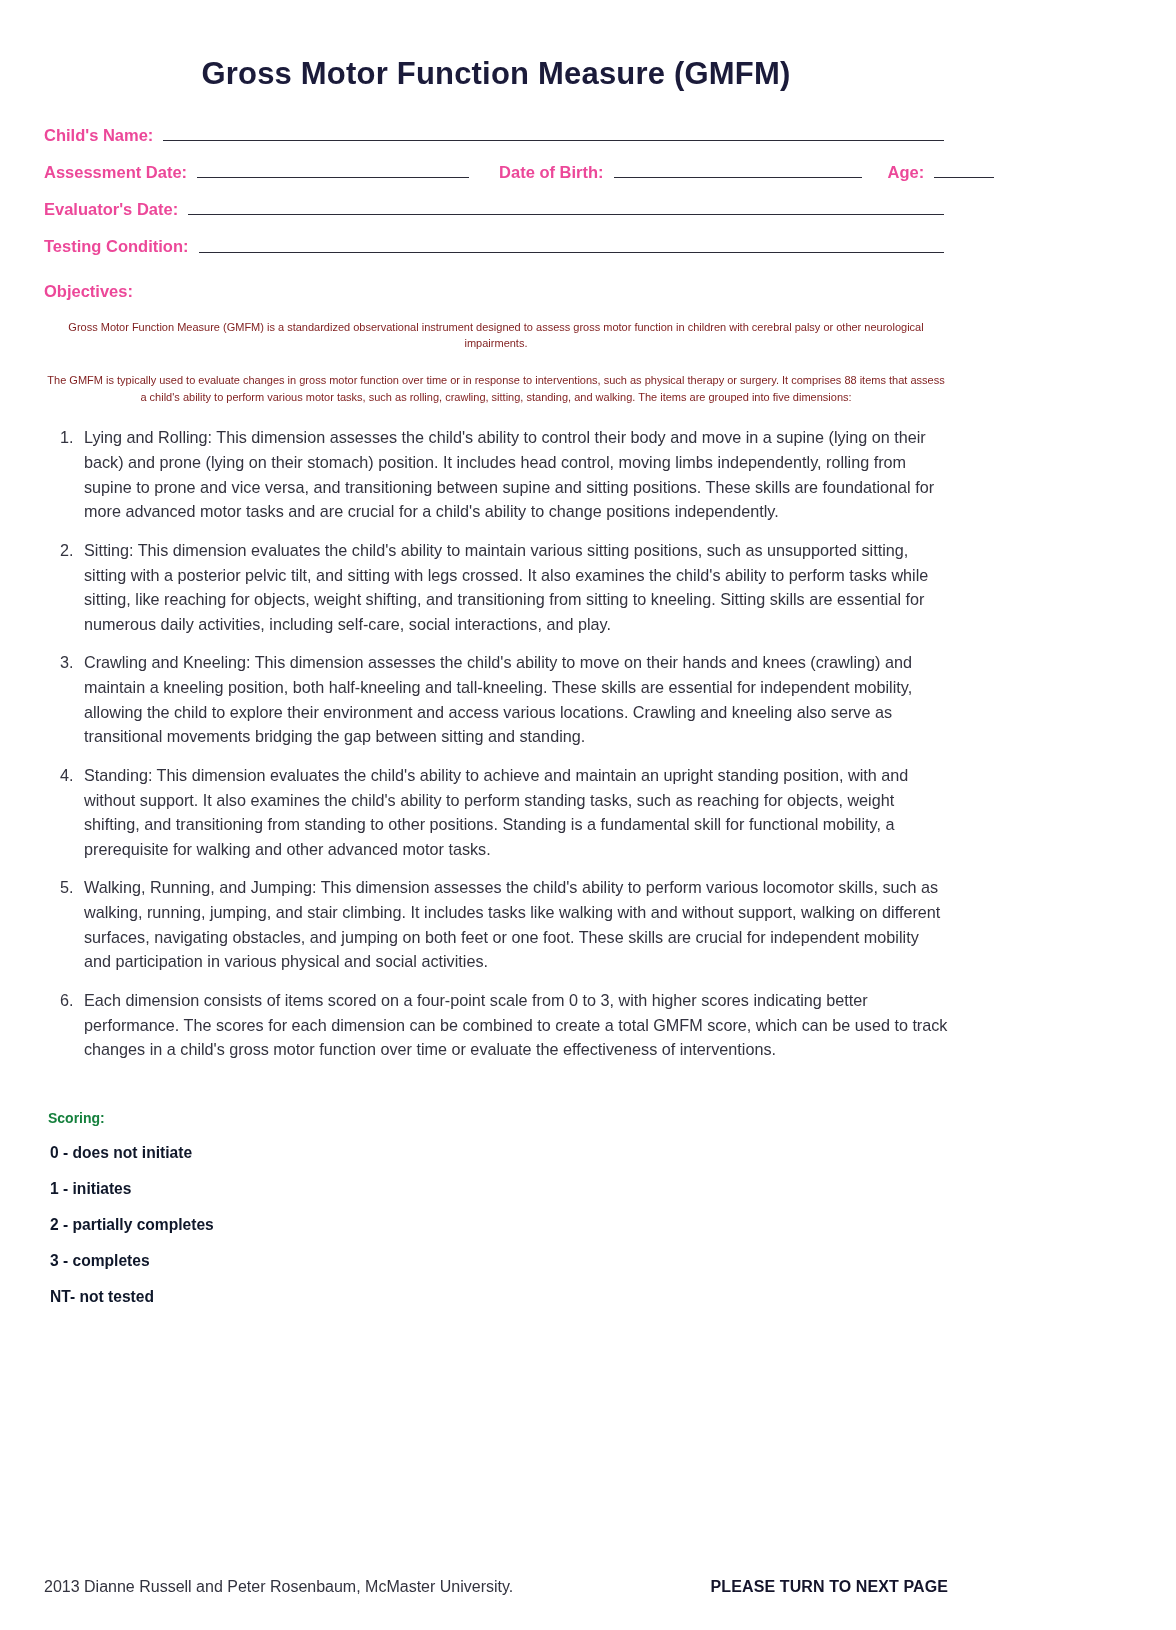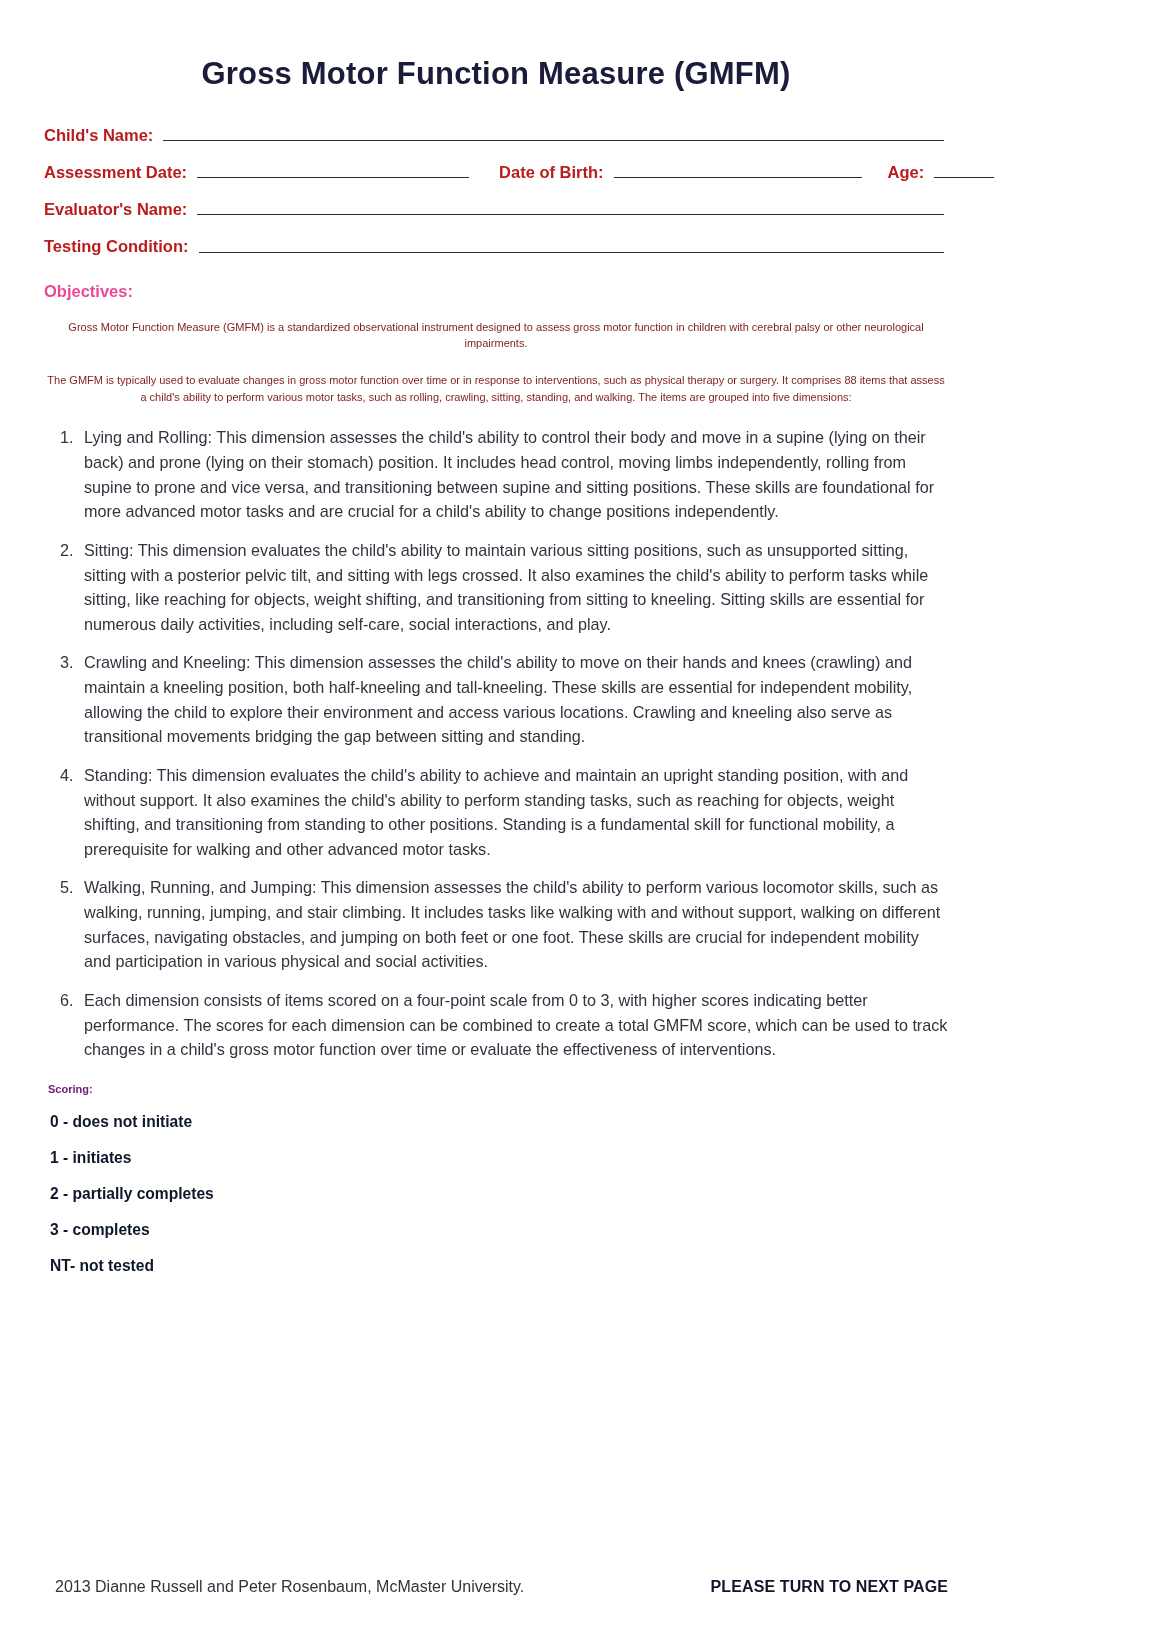--- a/index.html
+++ b/index.html
@@ -28,21 +28,21 @@
     margin: 14px 0 34px 0;
   }
   .field-row {
     display: flex;
     align-items: flex-end;
     margin-bottom: 19px;
     font-size: 16.5px;
   }
   .field-label {
     font-weight: bold;
-    color: #b91c1c;
+    color: #ec4899;
     white-space: nowrap;
     font-size: 16.5px;
     line-height: 1.1;
   }
   .rule {
     border-bottom: 1.6px solid #2b2b38;
     height: 1px;
     margin-left: 10px;
     margin-right: 4px;
     align-self: flex-end;
@@ -74,33 +74,33 @@
     font-size: 16.2px;
     line-height: 1.52;
     color: #33333f;
   }
   ol.dimensions li {
     margin-bottom: 14px;
     padding-left: 6px;
   }
   .scoring-head {
     font-weight: bold;
-    font-size: 11px;
-    color: #701a75;
-    margin: 21px 0 18px 4px;
+    font-size: 14px;
+    color: #15803d;
+    margin: 48px 0 18px 4px;
   }
   .score-line {
     font-weight: bold;
     font-size: 15.6px;
     color: #0f172a;
     margin: 0 0 18px 6px;
   }
   .footer {
     position: absolute;
-    left: 55px;
+    left: 44px;
     right: 88px;
     bottom: 34px;
     display: flex;
     justify-content: space-between;
     align-items: baseline;
     font-size: 16px;
   }
   .footer .copyright {
     color: #33333f;
   }
@@ -128,21 +128,21 @@
     <span class="rule w-assessment"></span>
     <span class="spacer-lg"></span>
     <span class="field-label">Date of Birth:</span>
     <span class="rule w-dob"></span>
     <span class="spacer-md"></span>
     <span class="field-label">Age:</span>
     <span class="rule w-age"></span>
   </div>
 
   <div class="field-row">
-    <span class="field-label">Evaluator's Name:</span>
+    <span class="field-label">Evaluator's Date:</span>
     <span class="rule grow"></span>
   </div>
 
   <div class="field-row">
     <span class="field-label">Testing Condition:</span>
     <span class="rule grow"></span>
   </div>
 
   <div class="section-head">Objectives:</div>
 

